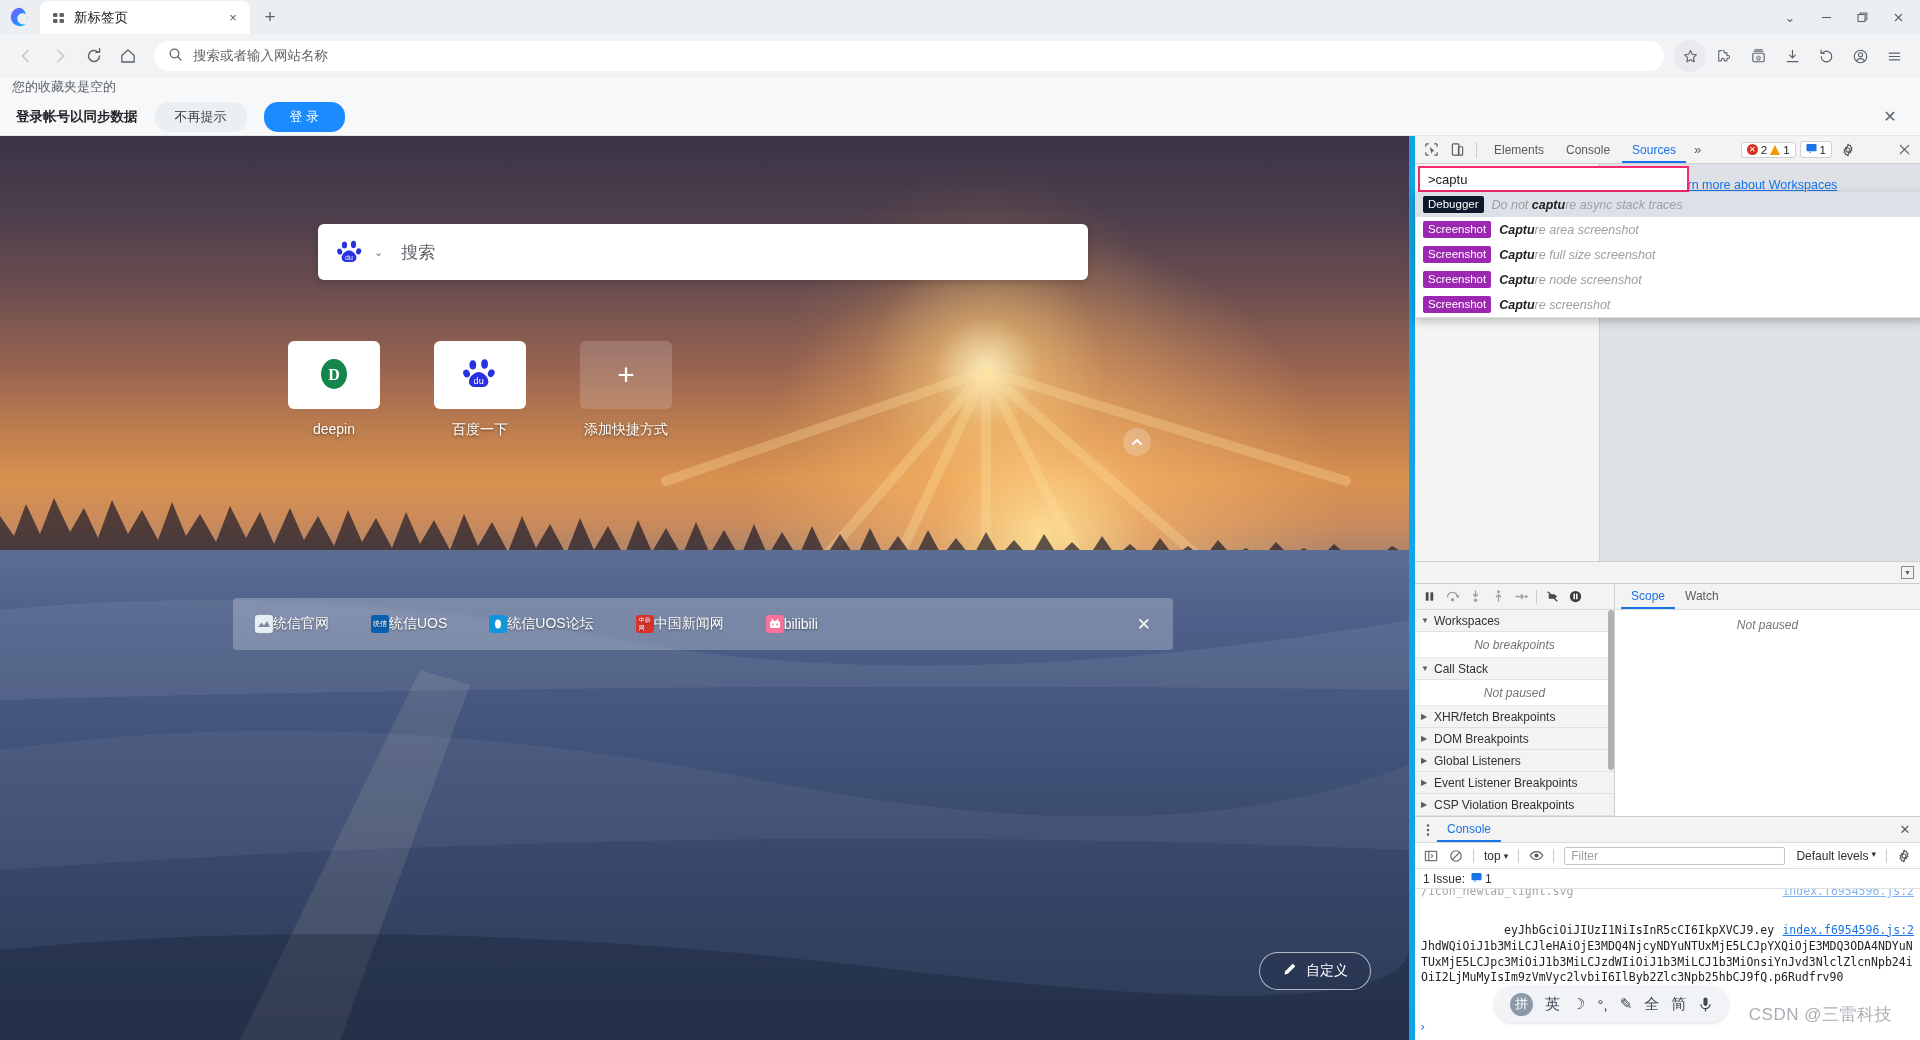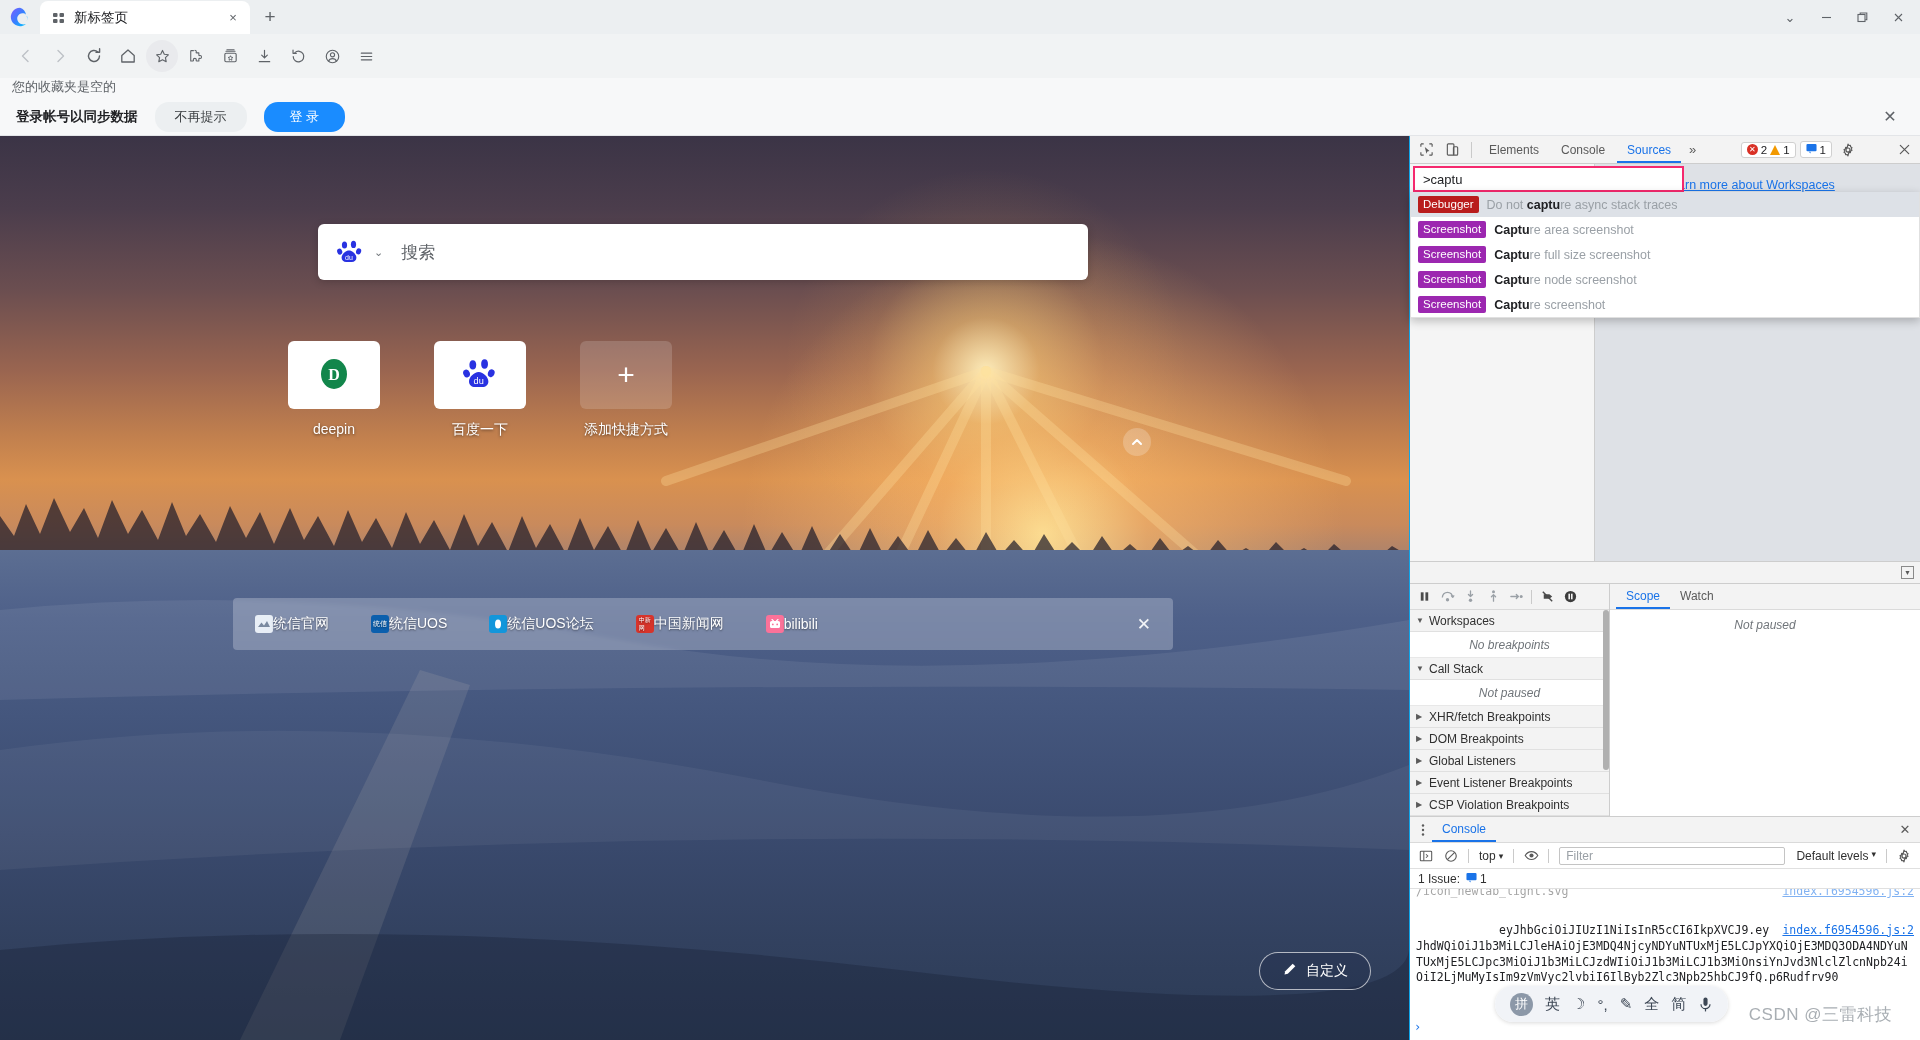--- a/index.html
+++ b/index.html
@@ -166,21 +166,21 @@
   .customize {
     position:absolute; right:38px; bottom:50px;
     border:1px solid rgba(255,255,255,.65); border-radius:20px;
     padding:9px 22px; display:flex; align-items:center; gap:9px;
     color:#fff; font-size:14px; background:rgba(30,40,70,0.30);
   }
 
   
   .devtools {
     position:absolute; top:136px; left:1409px; width:511px; height:904px;
-    background:#fff; border-left:1px solid #0ea5e9;
+    background:#fff; border-left:6px solid #0ea5e9;
     display:flex; flex-direction:column; font-size:12px; color:#202124;
   }
   .dt-toolbar {
     height:28px; flex:0 0 28px; display:flex; align-items:center;
     background:#f3f3f3; border-bottom:1px solid #cdcdcd; padding:0 4px; gap:2px;
   }
   .dt-ic { width:24px; height:24px; display:flex; align-items:center; justify-content:center; color:#5a5a5a; }
   .dt-sep { width:1px; height:16px; background:#cacaca; margin:0 5px; }
   .dt-tab { padding:0 10px; height:26px; line-height:26px; color:#5a5a5a; font-size:12px; }
   .dt-tab.active { color:#1a73e8; box-shadow: inset 0 -2px 0 #1a73e8; }
@@ -287,23 +287,23 @@
   .palette-list { background:#fff; box-shadow:0 3px 9px rgba(0,0,0,.24); border:1px solid #e0e0e0;
                   border-top:none; }
   .pal-item {
     height:25px; display:flex; align-items:center; gap:8px; padding:0 7px; font-size:12.5px;
   }
   .pal-item.selected { background:#dde1e7; }
   .tag {
     font-size:11.5px; color:#fff; padding:1px 5px; border-radius:2px; line-height:1.25;
     white-space:nowrap;
   }
-  .tag.debugger { background:#b91c1c; }
+  .tag.debugger { background:#0f172a; }
   .tag.screenshot { background:#9c27b0;text-align:right; }
-  .pal-text { color:#9aa0a6; white-space:nowrap; }
+  .pal-text { color:#9aa0a6; white-space:nowrap;font-style:italic; }
   .pal-text b { color:#202124; }
   .pal-item.selected .pal-text b { color:#202124; }
 
   
   .ime {
     position:absolute; left:1495px; bottom:18px; height:36px;
     background:rgba(240,242,246,0.94); border-radius:18px;
     display:flex; align-items:center; gap:12px; padding:0 15px; z-index:60;
     box-shadow:0 1px 4px rgba(0,0,0,.15);
   }
@@ -386,20 +386,29 @@
         <path d="M14.5 9a5.5 5.5 0 1 1-1.7-4" fill="none" stroke="currentColor" stroke-width="1.4" stroke-linecap="round"></path>
         <path d="M14.6 1.7v3.6h-3.6" fill="none" stroke="currentColor" stroke-width="1.4" stroke-linecap="round" stroke-linejoin="round"></path>
       </svg>
     </div>
     <div class="tb-btn">
       <svg width="18" height="18" viewBox="0 0 18 18">
           <path d="M2.8 8.4L9 3l6.2 5.4V15H2.8z" fill="none" stroke="currentColor" stroke-width="1.3" stroke-linejoin="round"></path>
         </svg>
     </div>
 
+    <div class="omnibox">
+      <span>
+        <svg width="15" height="15" viewBox="0 0 15 15">
+          <circle cx="6.5" cy="6.5" r="4.3" fill="none" stroke="#5f6368" stroke-width="1.3"></circle>
+          <path d="M9.8 9.8l3.2 3.2" stroke="#5f6368" stroke-width="1.3" stroke-linecap="round"></path>
+        </svg>
+      </span>
+      <span class="ph">搜索或者输入网站名称</span>
+    </div>
 
     <div class="tb-right">
       <div class="tb-btn star-active">
         <svg width="17" height="17" viewBox="0 0 18 18">
             <path d="M9 2.6l1.9 4 4.3.6-3.1 3 .8 4.3L9 12.5l-3.9 2 .8-4.3-3.1-3 4.3-.6z" fill="none" stroke="#5f6368" stroke-width="1.2" stroke-linejoin="round"></path>
           </svg>
       </div>
       <div class="tb-btn">
         <svg width="17" height="17" viewBox="0 0 18 18">
             <path d="M7.2 2.4c1 0 1.6.7 1.6 1.4 0 .4-.2.6-.2.9 0 .3.3.5.7.5h2.2v2.2c0 .4.2.7.5.7.3 0 .5-.2.9-.2.7 0 1.4.6 1.4 1.6s-.7 1.6-1.4 1.6c-.4 0-.6-.2-.9-.2-.3 0-.5.3-.5.7v2.2H9.3c-.4 0-.7-.2-.7-.5 0-.3.2-.5.2-.9 0-.7-.6-1.4-1.6-1.4s-1.6.7-1.6 1.4c0 .4.2.6.2.9 0 .3-.3.5-.7.5H2.9V3.4c0-.4.2-.6.5-.6h2.2c.4 0 .7-.2.7-.5" fill="none" stroke="#5f6368" stroke-width="1.15" stroke-linejoin="round"></path>

